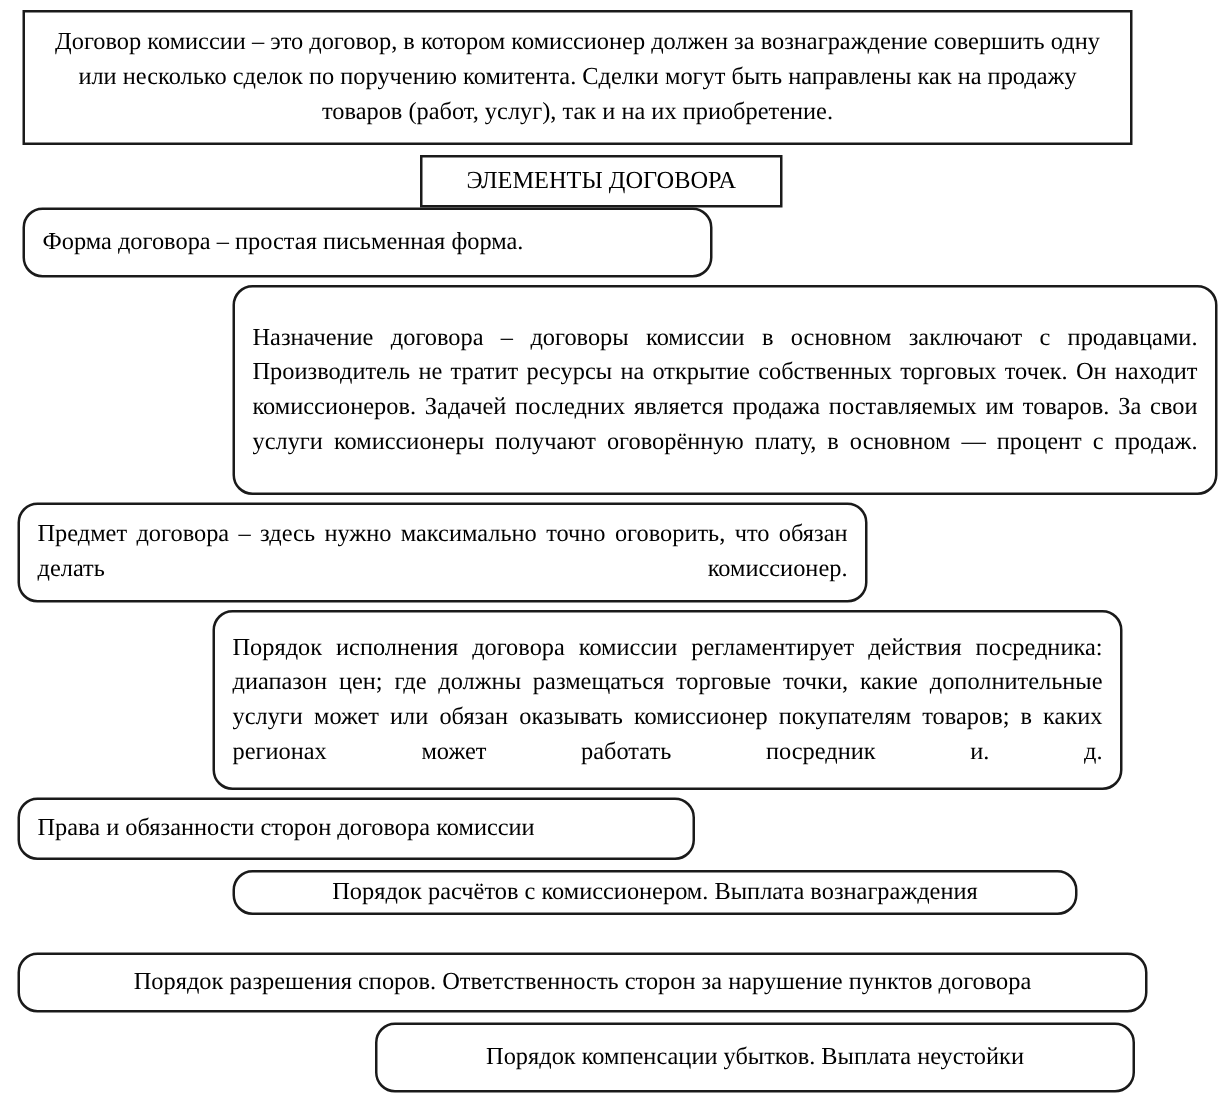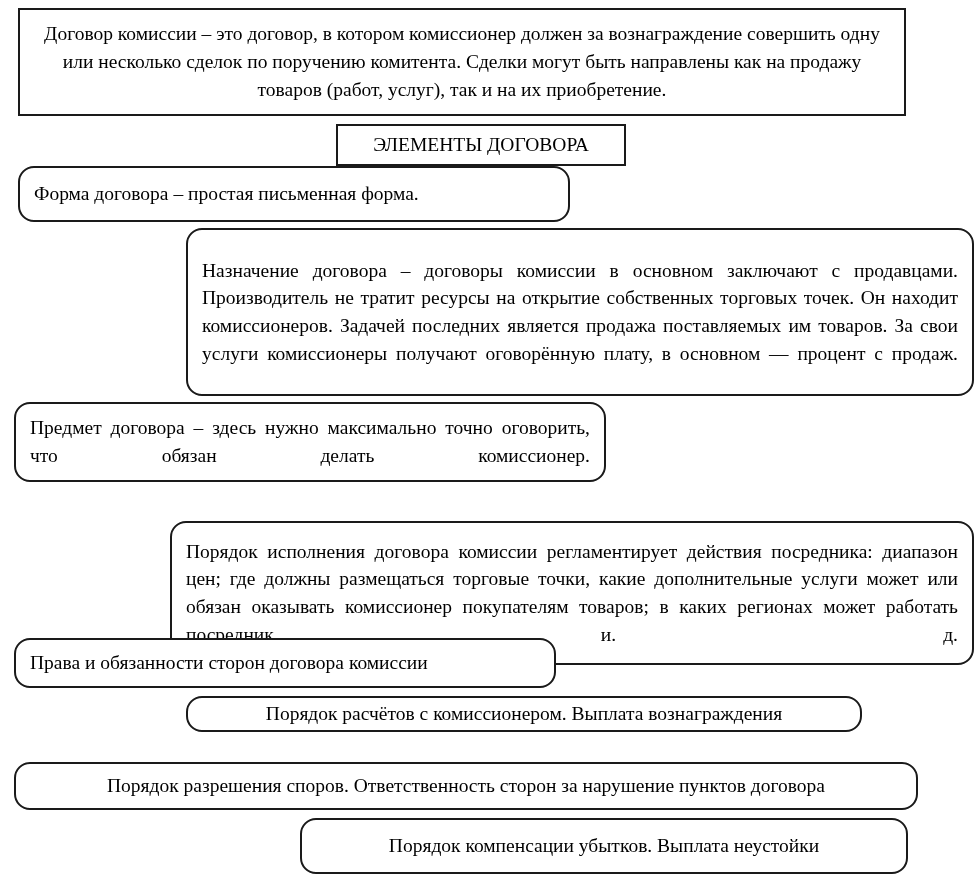--- a/index.html
+++ b/index.html
@@ -61,27 +61,26 @@
   }
   #b-form {
     left: 18px; top: 166px; width: 552px; height: 56px;
     font-size: 19.5px;
   }
   #b-purpose {
     left: 186px; top: 228px; width: 788px; height: 168px;
     font-size: 19.5px;
   }
   #b-subject {
-    left: 14px; top: 402px; width: 592px; height: 80px;
+    left: 14px; top: 402px; width: 680px; height: 80px;
     font-size: 19.5px;
   }
   #b-order {
-    left: 170px; top: 488px; width: 804px; height: 144px;
+    left: 170px; top: 488px; width: 728px; height: 144px;
     font-size: 19.5px;
-    margin-top: 33px;
   }
   #b-rights {
     left: 14px; top: 638px; width: 542px; height: 50px;
     font-size: 19.5px;
   }
   #b-payments {
     left: 186px; top: 696px; width: 676px; height: 36px;
     font-size: 19.5px;
   }
   #b-disputes {

